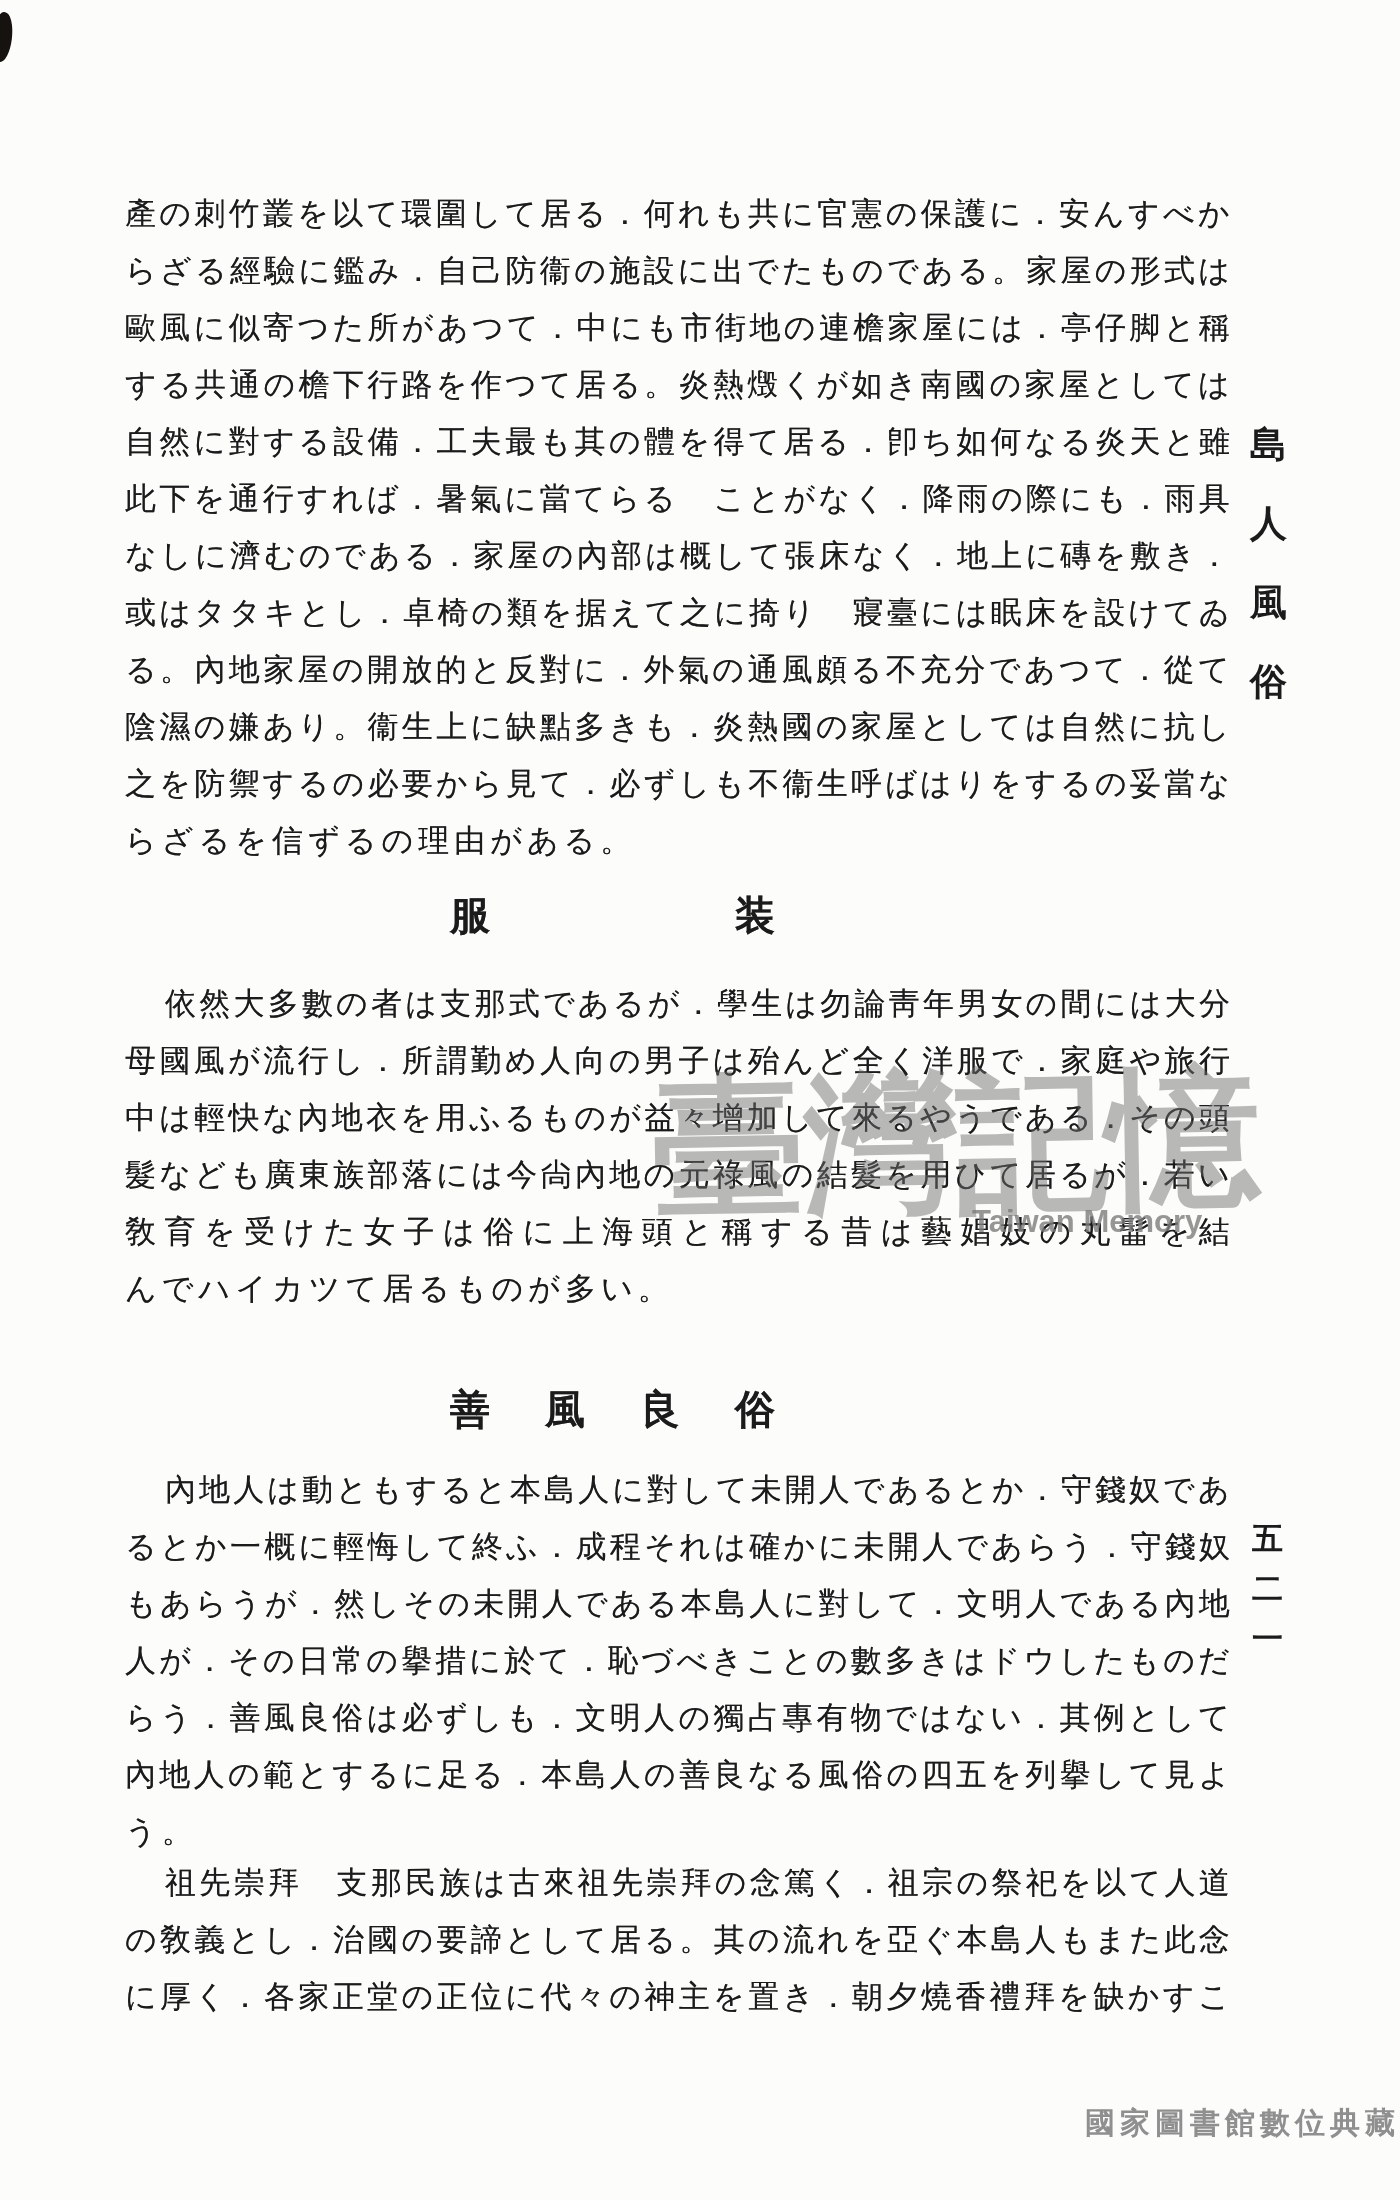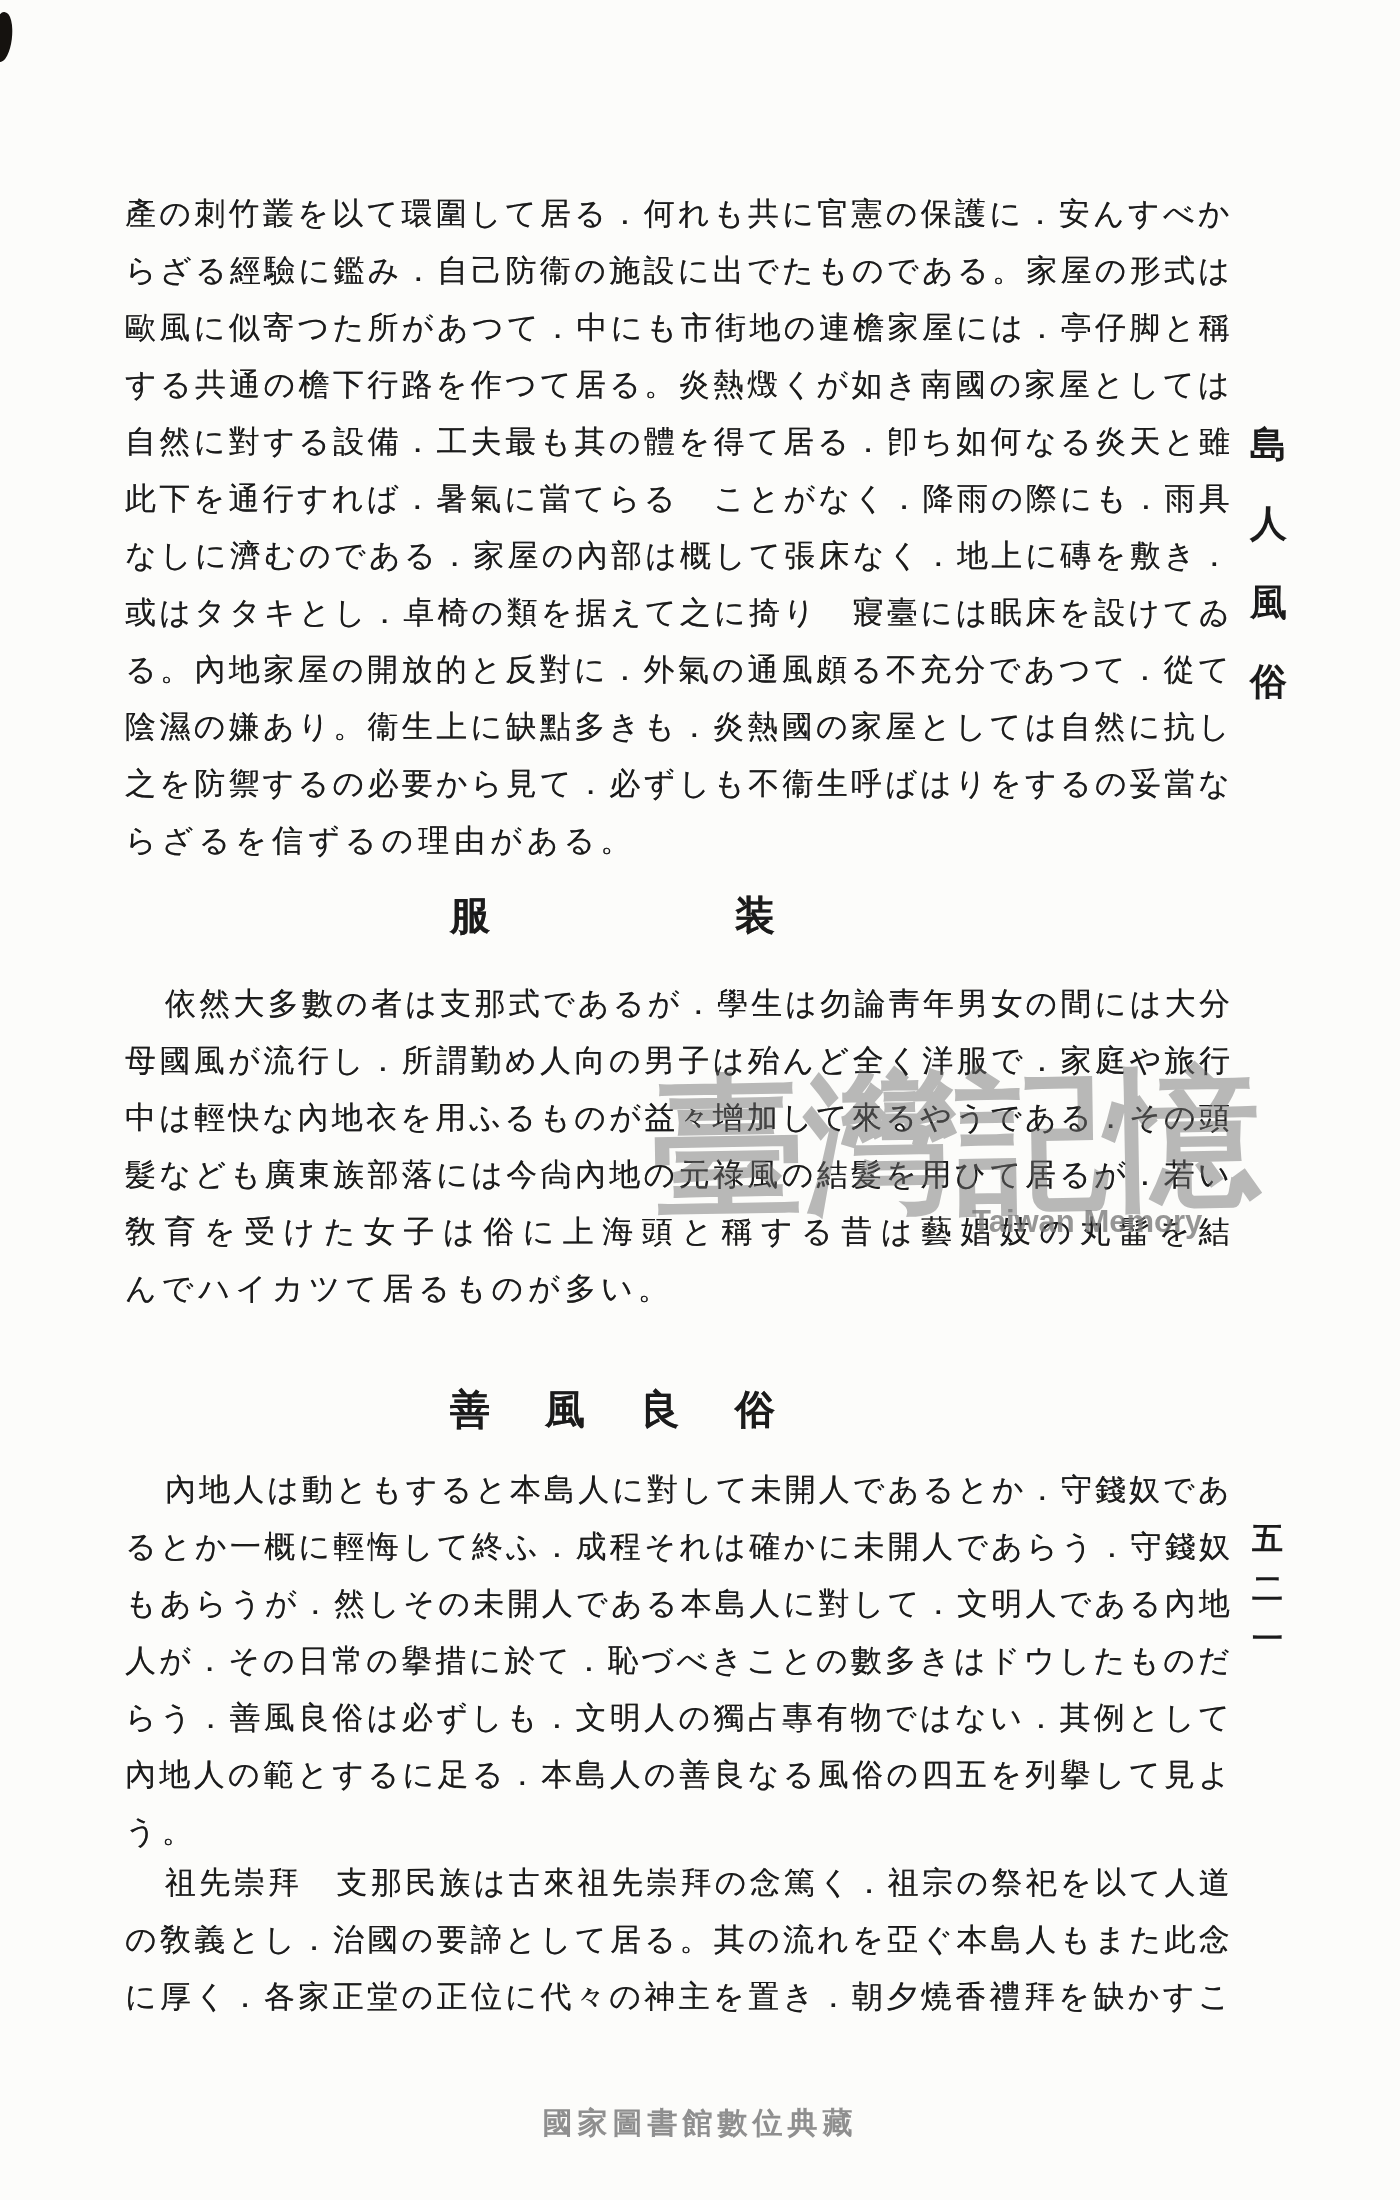--- a/index.html
+++ b/index.html
@@ -54,21 +54,21 @@
   }
   .watermark-sub{
     position:absolute;left:972px;top:1204px;
     font-size:31px;font-weight:bold;
     color:#7d7d7d;opacity:.8;
     font-family:"Liberation Sans","DejaVu Sans",sans-serif;
     pointer-events:none;
   }
   .footer-watermark{
     position:absolute;left:0;top:2103px;width:100%;
-    text-align:center;font-size:30px;letter-spacing:5px;
+    text-align:right;font-size:30px;letter-spacing:5px;
     color:#8f8f8f;font-weight:bold;
     font-family:"Liberation Sans","DejaVu Sans",sans-serif;
   }
   
   .smudge{
     position:absolute;left:-7px;top:12px;width:19px;height:50px;
     background:#15120f;border-radius:50% 60% 55% 50%;
     transform:rotate(7deg);
   }
 </style>

